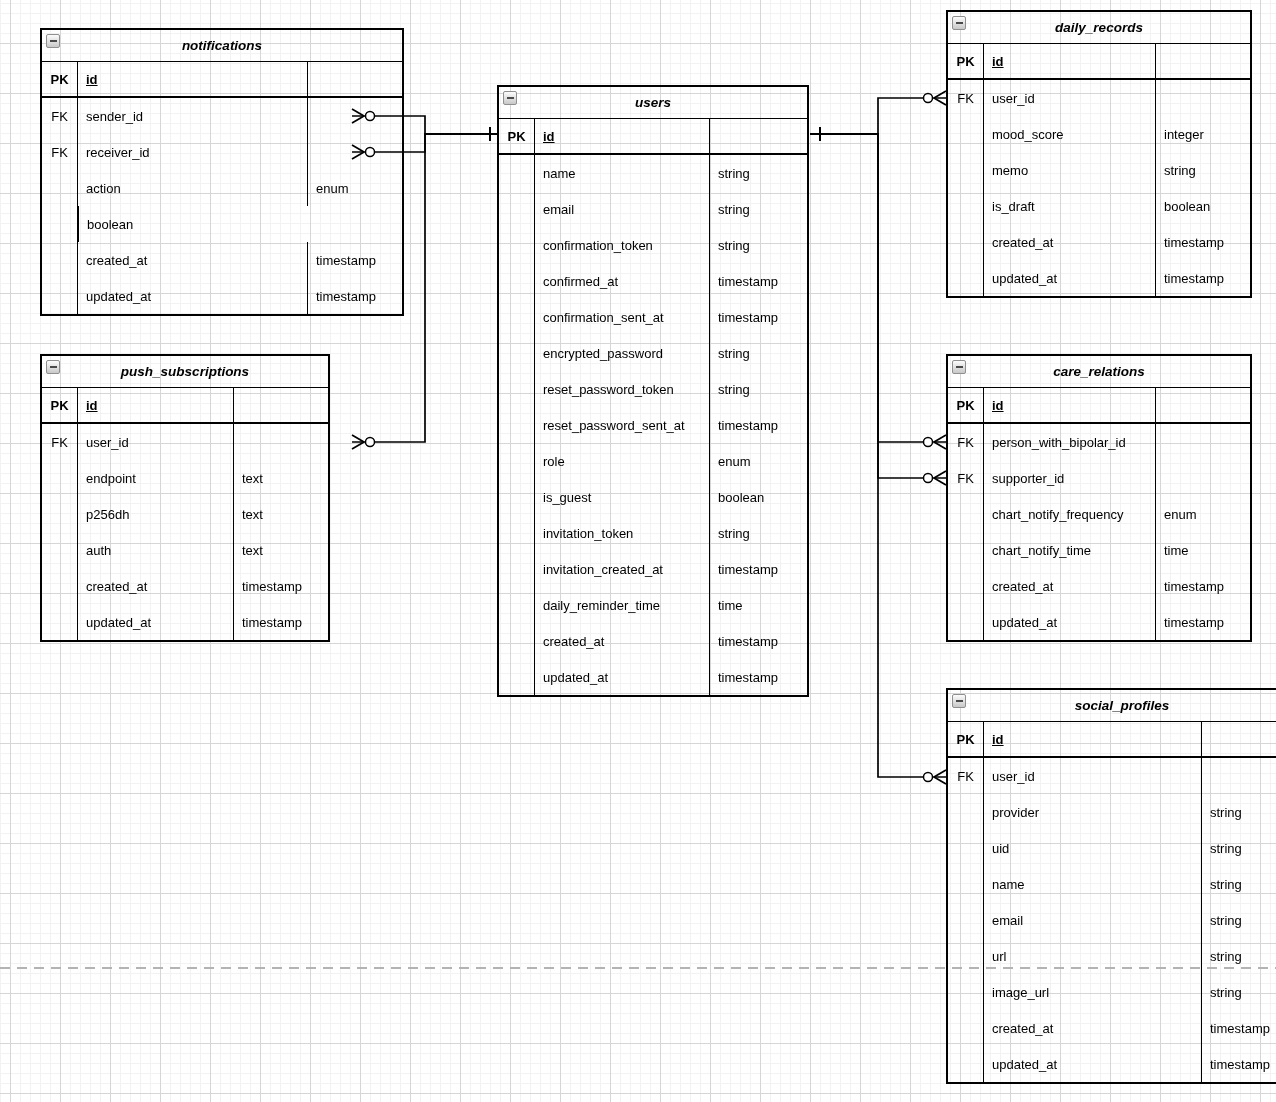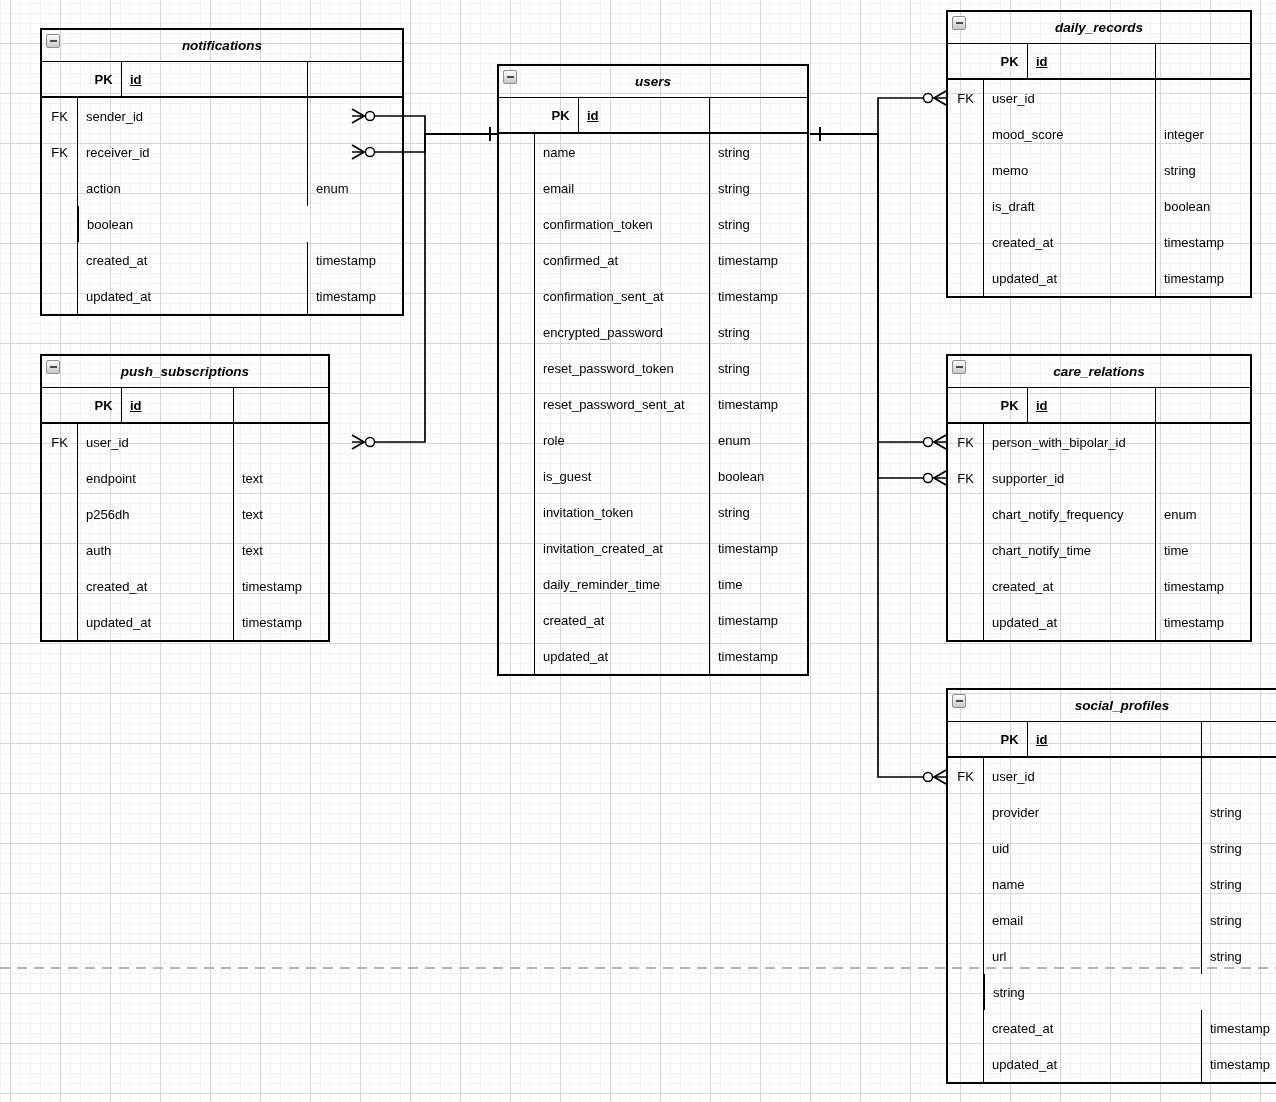--- a/index.html
+++ b/index.html
@@ -33,21 +33,21 @@
     font-weight:700; font-size:13.5px;font-style:italic;
   }
   .collapse-btn {
     position:absolute; left:4px; top:4px; width:14px; height:14px;
     box-sizing:border-box; border:1px solid #8f8f8f; border-radius:2px;
     background:linear-gradient(#fcfcfc,#c8c8c8);
     display:flex; align-items:center; justify-content:center;
   }
   .collapse-btn::after { content:""; width:7px; height:2px; background:#4a4a4a; }
   .row { display:flex; height:36px; box-sizing:border-box; align-items:stretch; }
-  .row.pk-row { border-bottom:2px solid #000;padding-left:44px; }
+  .row.pk-row { border-bottom:2px solid #000; }
   .cell { display:flex; align-items:center; box-sizing:border-box; }
   .cell.key { width:36px; flex:none; justify-content:center; border-right:1.4px solid #000; }
   .cell.key.pk { font-weight:700; }
   .cell.fname { flex:1; padding-left:8px; overflow:hidden; white-space:nowrap; }
   .cell.ftype { flex:none; border-left:1.4px solid #000; padding-left:8px; white-space:nowrap; }
   .uname { font-weight:700; text-decoration:underline; }
   #relationships {
     position:absolute; left:0; top:0; width:1276px; height:1102px;
     z-index:3; pointer-events:none;
   }
@@ -160,21 +160,21 @@
           <div class="cell ftype" style="width: 95px;">timestamp</div>
         </div>
         <div class="row">
           <div class="cell key"></div>
           <div class="cell fname">
             <span>updated_at</span>
           </div>
           <div class="cell ftype" style="width: 95px;">timestamp</div>
         </div>
       </div>
-      <div class="entity" style="left: 497px; top: 64px; width: 312px;">
+      <div class="entity" style="left: 497px; top: 85px; width: 312px;">
         <div class="entity-header">
           <span class="collapse-btn"></span>
           <span>users</span>
         </div>
         <div class="row pk-row">
           <div class="cell key pk">PK</div>
           <div class="cell fname">
             <span class="uname">id</span>
           </div>
           <div class="cell ftype" style="width: 98px;"></div>
@@ -444,20 +444,23 @@
         </div>
         <div class="row">
           <div class="cell key"></div>
           <div class="cell fname">
             <span>url</span>
           </div>
           <div class="cell ftype" style="width: 95px;">string</div>
         </div>
         <div class="row">
           <div class="cell key"></div>
+          <div class="cell fname">
+            <span>image_url</span>
+          </div>
           <div class="cell ftype" style="width: 95px;">string</div>
         </div>
         <div class="row">
           <div class="cell key"></div>
           <div class="cell fname">
             <span>created_at</span>
           </div>
           <div class="cell ftype" style="width: 95px;">timestamp</div>
         </div>
         <div class="row">

